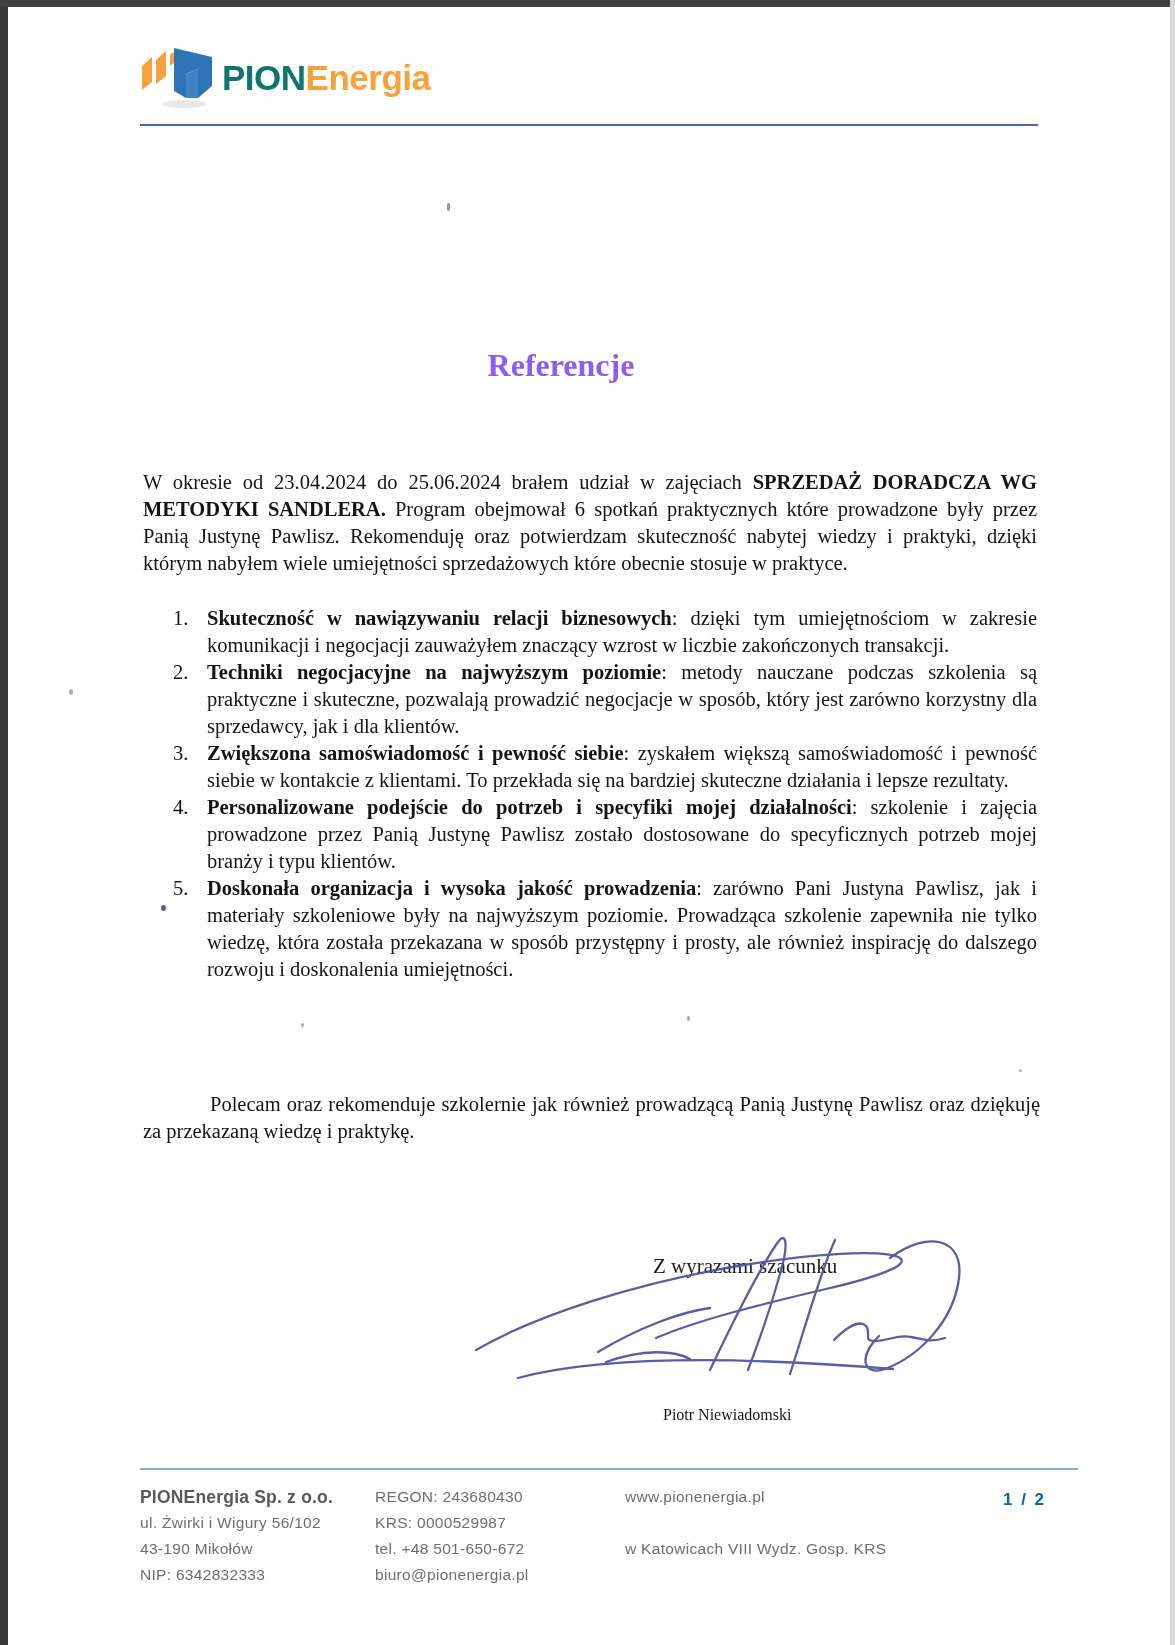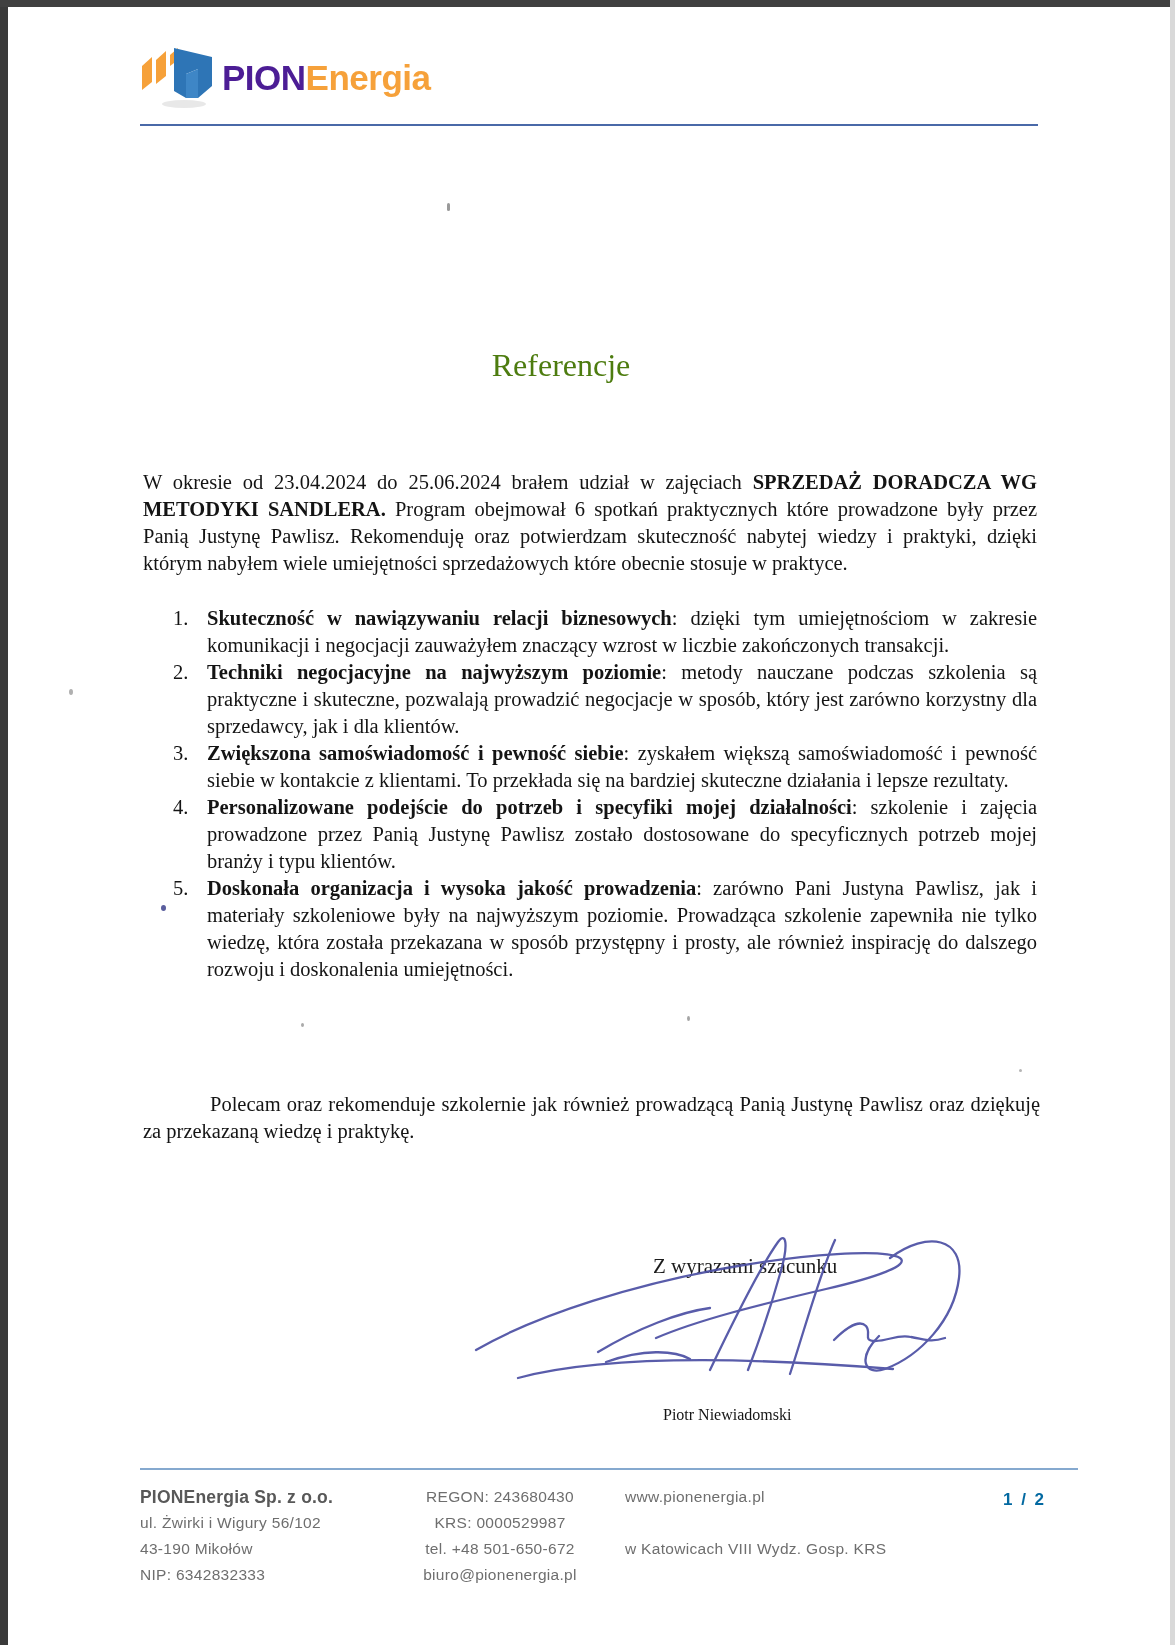--- a/index.html
+++ b/index.html
@@ -13,27 +13,27 @@
   }
   
   .edge-left{position:absolute;left:0;top:0;width:8px;height:1645px;background:#3a3a3a;}
   .edge-top{position:absolute;left:0;top:0;width:1175px;height:7px;background:#404040;}
   .edge-right{position:absolute;right:0;top:0;width:5px;height:1645px;background:#d9d9d9;}
 
   
   .logo-block{position:absolute;left:140px;top:46px;display:flex;align-items:center;}
   .logo-icon{width:76px;height:64px;margin-right:6px;}
   .logo-text{font-family:"Liberation Sans", sans-serif;font-size:35px;letter-spacing:-0.5px;}
-  .logo-pion{color:#4c1d95;font-weight:700;}
+  .logo-pion{color:#0f766e;font-weight:700;}
   .logo-energia{color:#f6a13a;font-weight:600;text-align:right;}
   .header-line{position:absolute;left:140px;top:124px;width:898px;height:2px;background:#4a69a8;}
 
   
   .title{position:absolute;left:0;top:326px;width:1122px;text-align:center;
-         font-size:32px;font-weight:400;color:#4d7c0f;}
+         font-size:32px;font-weight:700;color:#8b5cf6;}
 
   
   .intro{position:absolute;left:143px;top:448px;width:894px;
          font-size:20.5px;line-height:27px;text-align:justify;}
   .bold{font-weight:700;}
   .list{position:absolute;left:143px;top:605px;width:894px;
         font-size:20.5px;line-height:27px;}
   .list-item{position:relative;margin-left:30px;padding-left:34px;text-align:justify;}
   .list-num{position:absolute;left:0;top:0;}
   .closing{position:absolute;left:143px;top:1070px;width:897px;
@@ -44,21 +44,21 @@
   .salutation{position:absolute;left:510px;top:26px;font-size:21px;color:#1c1c1c;}
   .sig-svg{position:absolute;left:315px;top:0;width:515px;height:152px;}
   .sig-name{position:absolute;left:520px;top:178px;font-size:16px;color:#151515;}
 
   
   .footer-line{position:absolute;left:140px;top:1468px;width:938px;height:2px;background:#85a9cf;}
   .footer{position:absolute;left:140px;top:1484px;width:960px;display:flex;
           font-family:"Liberation Sans", sans-serif;color:#6e6e6e;
           font-size:15.5px;line-height:26px;letter-spacing:0.3px;}
   .f-col1{width:235px;}
-  .f-col2{width:250px;text-align:center;}
+  .f-col2{width:250px;}
   .f-col3{width:300px;}
   .f-company{font-size:17.5px;color:#585858;font-weight:600;letter-spacing:0.2px;}
   .f-gap{height:26px;}
   .page-num{position:absolute;left:1003px;top:1490px;
             font-family:"Liberation Sans", sans-serif;
             font-size:17px;font-weight:600;color:#0369a1;letter-spacing:2px;}
 
   
   .artifact{position:absolute;border-radius:50%;}
   .a1{left:161px;top:905px;width:5px;height:6px;background:#5a5e9e;}

